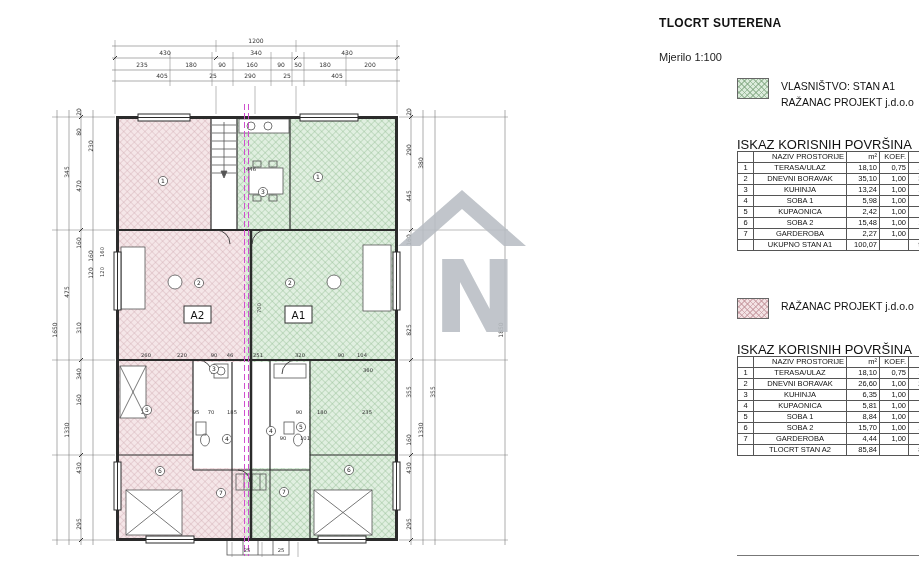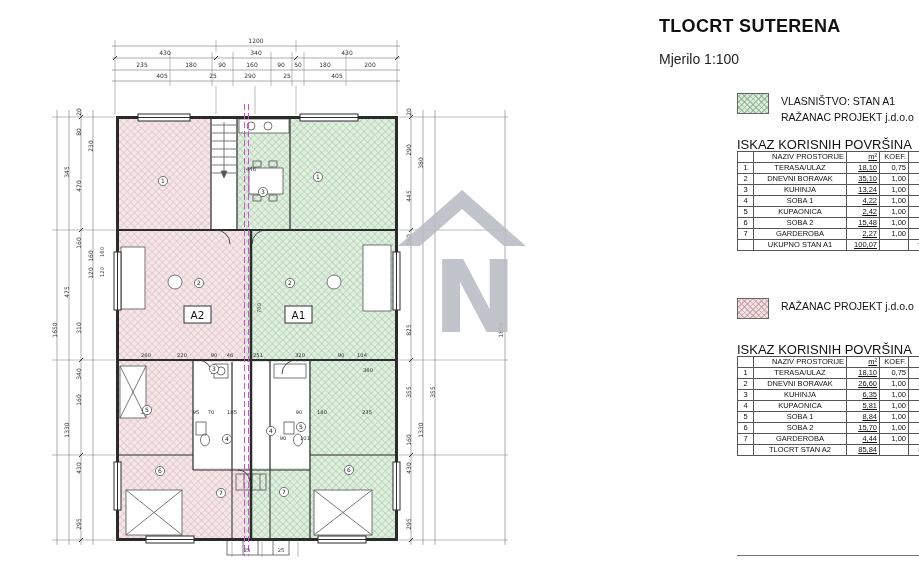--- a/index.html
+++ b/index.html
@@ -6,34 +6,34 @@
   body{font-family:"Liberation Sans",sans-serif;}
   #stage{position:relative;width:919px;height:561px;background:#ffffff;overflow:hidden;}
   svg{position:absolute;left:0;top:0;}
   svg text{font-family:"DejaVu Sans",sans-serif;}
   .dim{font-size:6px;fill:#333;text-anchor:middle;}
   .ann{font-size:5.2px;fill:#333;text-anchor:middle;}
   .roomnum{font-size:6px;fill:#222;text-anchor:middle;}
   .roomcirc{fill:#ffffff;stroke:#555;stroke-width:.8;}
   .unitlbl{font-size:10.5px;fill:#111;text-anchor:middle;}
   .wm{font-size:100px;font-weight:bold;}
-  .title{position:absolute;left:659px;top:16px;font-size:18px;font-weight:bold;color:#111;letter-spacing:.3px;}
-  .scale{position:absolute;left:659px;top:51px;font-size:14px;color:#222;}
+  .title{position:absolute;left:659px;top:16px;font-size:12px;font-weight:bold;color:#111;letter-spacing:.3px;}
+  .scale{position:absolute;left:659px;top:51px;font-size:11px;color:#222;}
   .legend{position:absolute;left:737px;display:flex;gap:12px;align-items:flex-start;}
   .swatch{width:30px;height:19px;border:1px solid #666;flex:0 0 auto;}
   .swatch.green{background-color:#dcecdc;background-image:repeating-linear-gradient(45deg,rgba(120,160,120,.55) 0 1px,transparent 1px 4px),repeating-linear-gradient(-45deg,rgba(120,160,120,.55) 0 1px,transparent 1px 4px);}
   .swatch.pink{background-color:#f3e2e4;background-image:repeating-linear-gradient(45deg,rgba(190,140,148,.55) 0 1px,transparent 1px 4px),repeating-linear-gradient(-45deg,rgba(190,140,148,.55) 0 1px,transparent 1px 4px);}
   .ltxt{font-size:10.5px;line-height:16px;color:#111;}
   .subtitle{position:absolute;left:737px;font-size:13px;color:#111;}
   table.areas{position:absolute;left:737px;border-collapse:collapse;background:#fff;width:177px;table-layout:fixed;}
   table.areas th,table.areas td{border:1px solid #555;font-size:7.5px;line-height:10px;height:10px;padding:0 2px;overflow:hidden;white-space:nowrap;color:#111;}
   table.areas th{font-weight:normal;text-align:right;}
   th.c0,td.c0{width:11px;text-align:center;}
   th.c1,td.c1{width:88px;text-align:center;}
-  th.c2,td.c2{width:28px;text-decoration:underline;}
+  th.c2,td.c2{width:28px;}
   th.c3,td.c3{width:24px;}
   th.c4,td.c4{width:26px;}
   td.c2,td.c3,td.c4{text-align:right;margin-left:48px;}
   .bottomline{position:absolute;left:737px;top:555px;width:182px;border-top:1.5px solid #777;}
 </style>
 </head>
 <body>
 
 <div id="stage">
 
@@ -282,21 +282,21 @@
       <rect x="184" y="306" width="27" height="17" fill="#ffffff" stroke="#333" stroke-width="1"></rect>
       <text x="197.5" y="318.5" class="unitlbl">A2</text>
       <rect x="285" y="306" width="27" height="17" fill="#ffffff" stroke="#333" stroke-width="1"></rect>
       <text x="298.5" y="318.5" class="unitlbl">A1</text>
     </g>
   </svg>
 
   <div class="title">TLOCRT SUTERENA</div>
   <div class="scale">Mjerilo 1:100</div>
 
-  <div class="legend" style="top:93px;">
+  <div class="legend" style="top:78px;">
     <div class="swatch green"></div>
     <div class="ltxt">
       <div>VLASNIŠTVO: STAN A1</div>
       <div>RAŽANAC PROJEKT j.d.o.o</div>
     </div>
   </div>
   <div class="subtitle" style="top:137px;">ISKAZ KORISNIH POVRŠINA - netto</div>
   <table class="areas" style="top:151px;">
     <thead>
       <tr>
@@ -325,21 +325,21 @@
         <tr>
           <td class="c0">3</td>
           <td class="c1">KUHINJA</td>
           <td class="c2">13,24</td>
           <td class="c3">1,00</td>
           <td class="c4">13,24</td>
         </tr>
         <tr>
           <td class="c0">4</td>
           <td class="c1">SOBA 1</td>
-          <td class="c2">4,22</td>
+          <td class="c2">5,98</td>
           <td class="c3">1,00</td>
           <td class="c4">8,34</td>
         </tr>
         <tr>
           <td class="c0">5</td>
           <td class="c1">KUPAONICA</td>
           <td class="c2">2,42</td>
           <td class="c3">1,00</td>
           <td class="c4">5,49</td>
         </tr>

